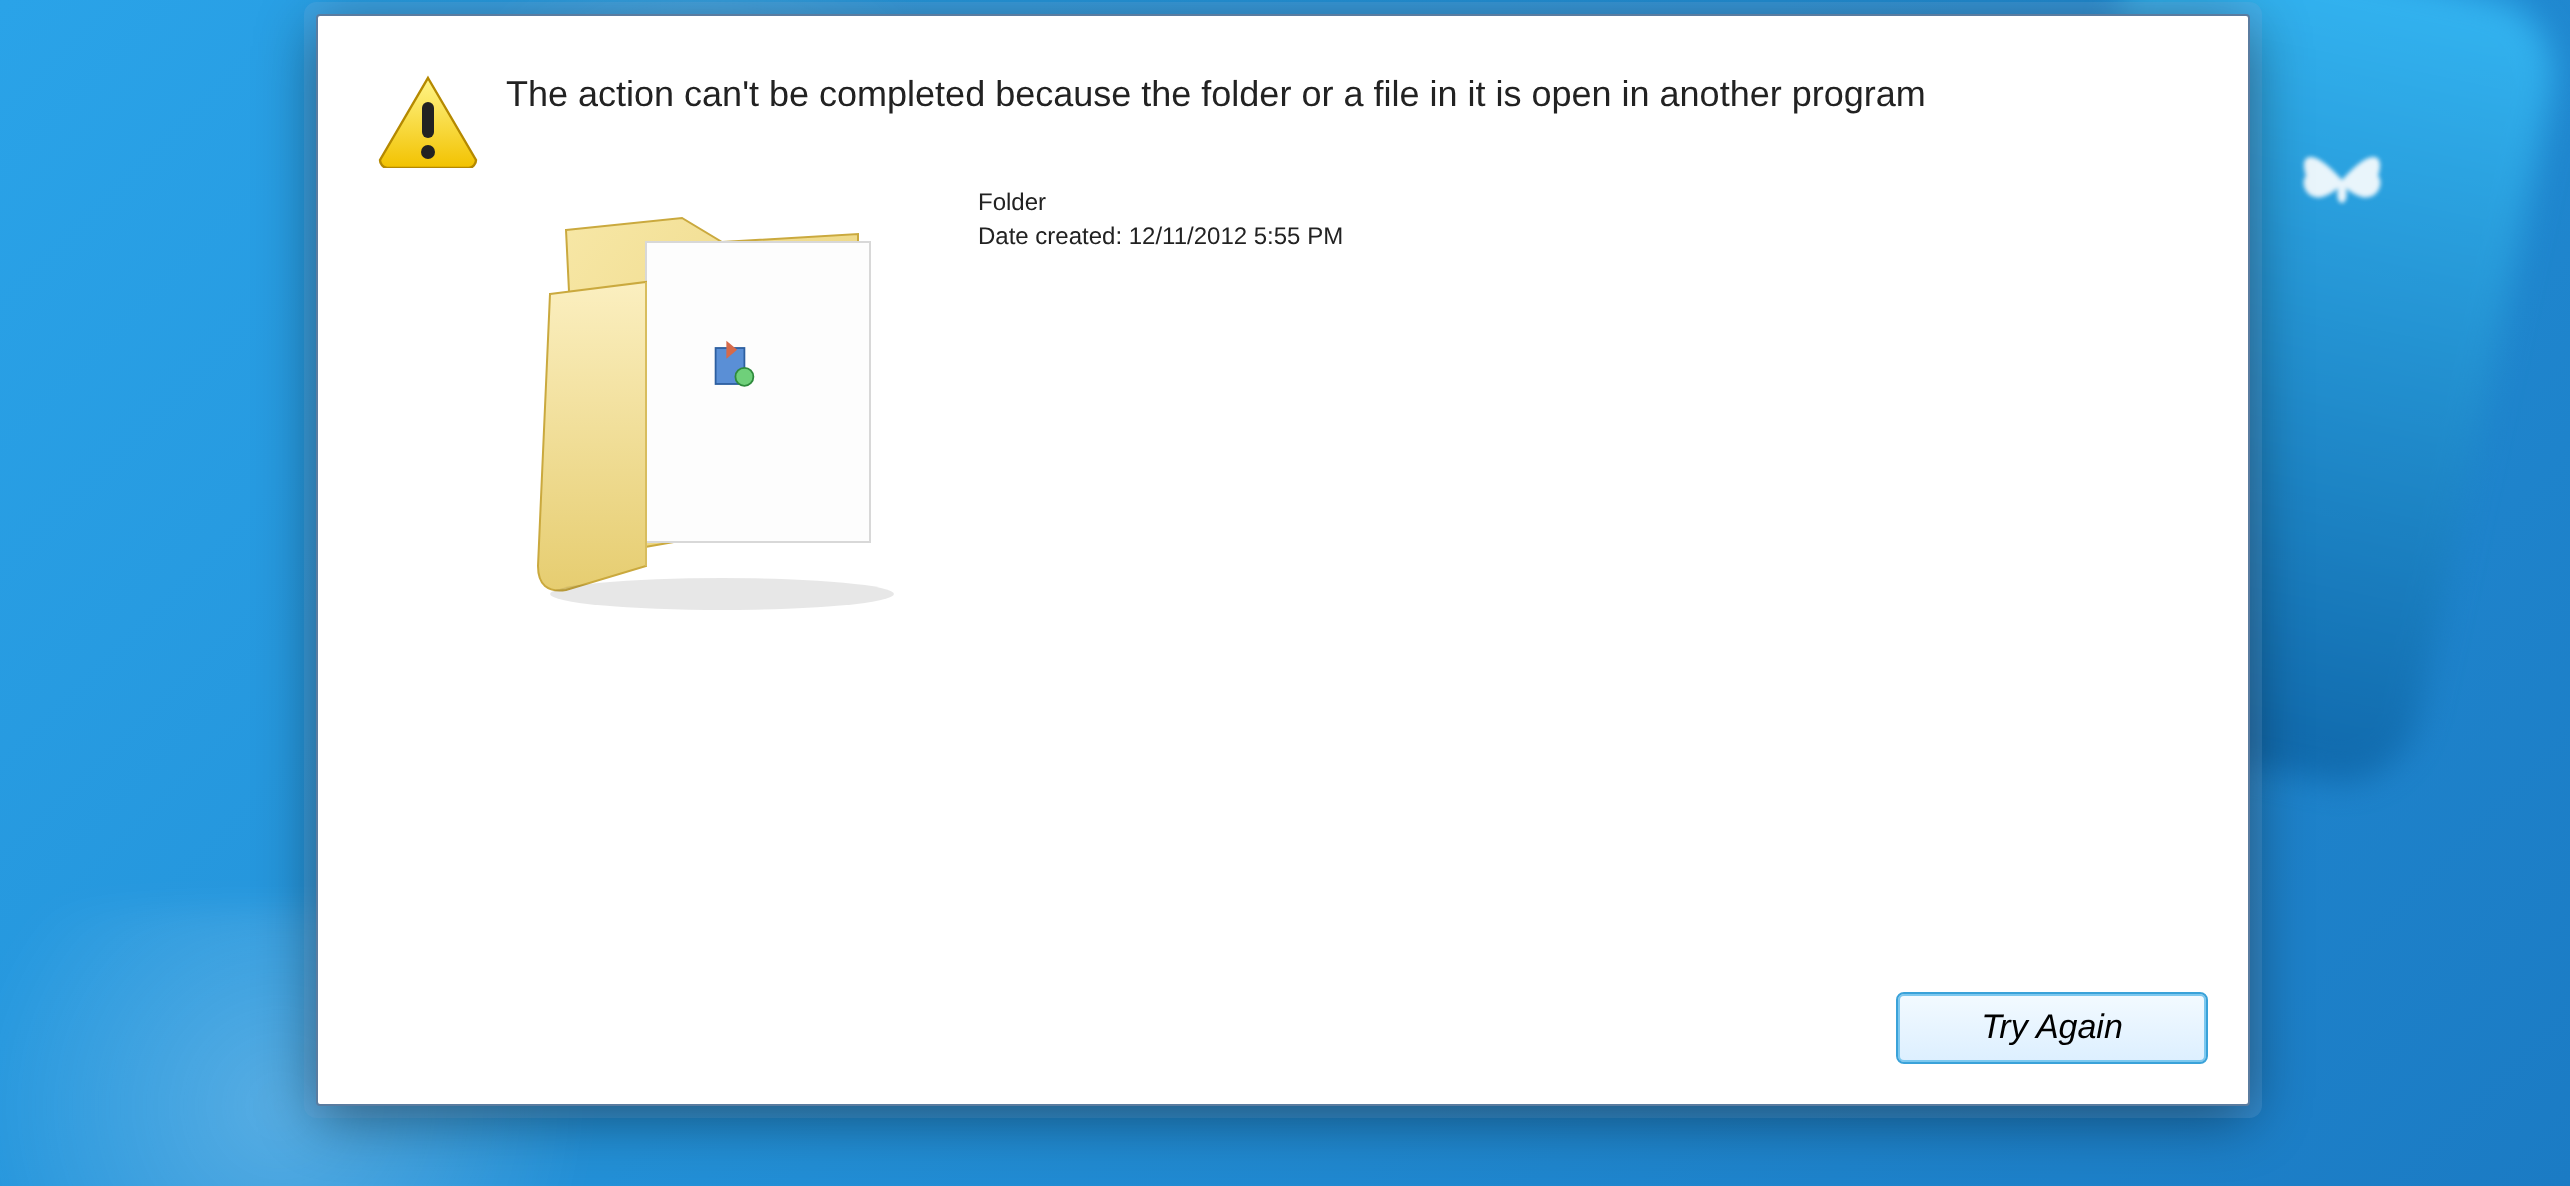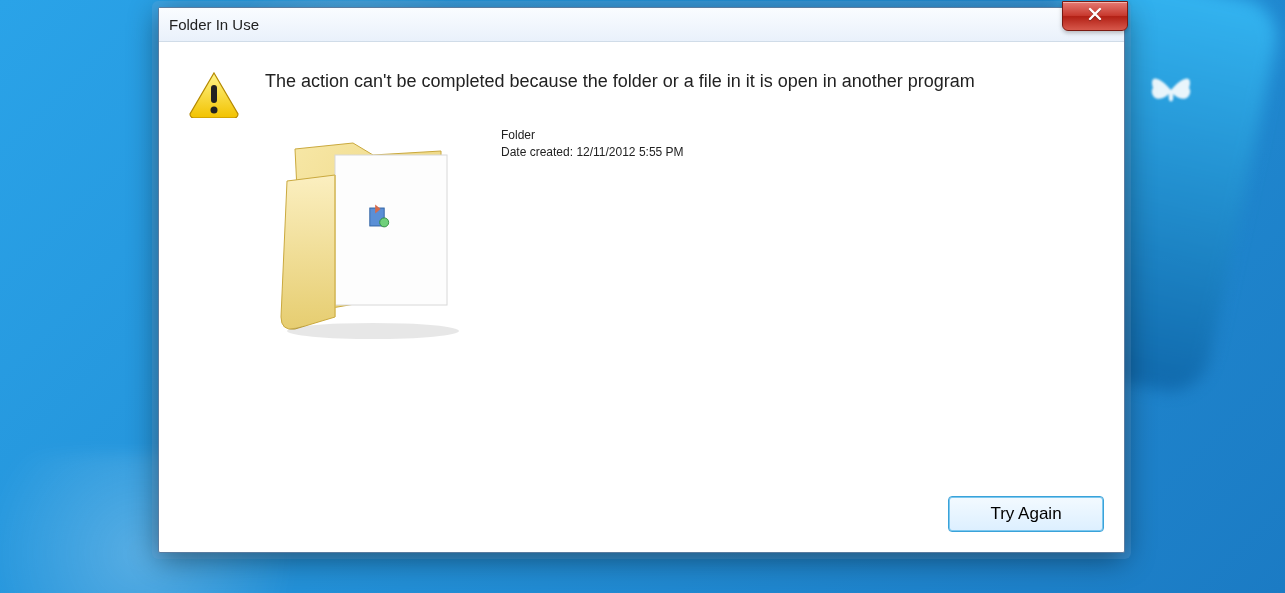--- a/index.html
+++ b/index.html
@@ -55,21 +55,21 @@
     border-radius: 0 0 6px 6px;
     display:flex;align-items:center;justify-content:center;
     box-shadow: inset 0 1px 0 #f5b4ae, 0 2px 4px rgba(0,0,0,.25);
     cursor:pointer;
   }
   .close-btn svg { width:16px;height:16px; }
   .content {
     flex:1;
     padding: 28px 28px 0 28px;
     display:flex;
-    gap: 24px;
+    gap: 12px;
   }
   .warn-icon { width:54px; flex:0 0 54px; }
   .msg-col { flex:1; font-size:18px; color:#222; line-height:1.3; }
   .msg-main { margin-bottom: 28px; }
   .msg-sub { margin-bottom: 12px; }
   .item-row { display:flex; gap: 26px; align-items:flex-start; margin-top:6px; }
   .folder-art { width:210px; height:220px; position:relative; }
   .item-meta { font-size:12px; color:#222; line-height:1.35; margin-top:6px; }
   .button-row {
     padding: 14px 20px 20px 20px;
@@ -85,45 +85,36 @@
     background: linear-gradient(#f7f7f7,#e3e3e3);
     border: 1px solid #8a8a8a;
     border-radius: 4px;
     cursor:pointer;
     box-shadow: inset 0 1px 0 #fff;
   }
   .btn.primary {
     border: 1px solid #3aa2d9;
     box-shadow: 0 0 0 1px #7cc8ef inset, inset 0 1px 0 #fff;
     background: linear-gradient(#f3faff,#dcefff);
+    font-style: italic;
   }
 </style>
 </head>
 <body>
 
 <div class="bg-blob a"></div>
 <div class="bg-blob b"></div>
 <div class="bg-blob c"></div>
 <div class="butterfly">
   <svg viewBox="0 0 48 40">
       <path d="M24 20 C10 4, 2 6, 6 18 C2 22, 8 36, 22 24 C20 34, 28 34, 26 24 C40 36, 46 22, 42 18 C46 6, 38 4, 24 20 Z" fill="#fefefe" opacity=".9"></path>
     </svg>
 </div>
 
 <div class="dialog">
-  <div class="titlebar">
-    <span class="title">Folder In Use</span>
-    <div class="close-btn">
-      <span>
-        <svg viewBox="0 0 16 16">
-            <path d="M3 3 L13 13 M13 3 L3 13" stroke="#fff" stroke-width="2.4" stroke-linecap="round" filter="drop-shadow(0 1px 0 rgba(0,0,0,.3))"></path>
-          </svg>
-      </span>
-    </div>
-  </div>
 
   <div class="content">
     <div class="warn-icon">
       <svg viewBox="0 0 54 48">
         <defs>
           <linearGradient id="yg" x1="0" y1="0" x2="0" y2="1">
             <stop offset="0" stop-color="#fff58a"></stop>
               <stop offset="1" stop-color="#f2c200"></stop>
           </linearGradient>
         </defs>

